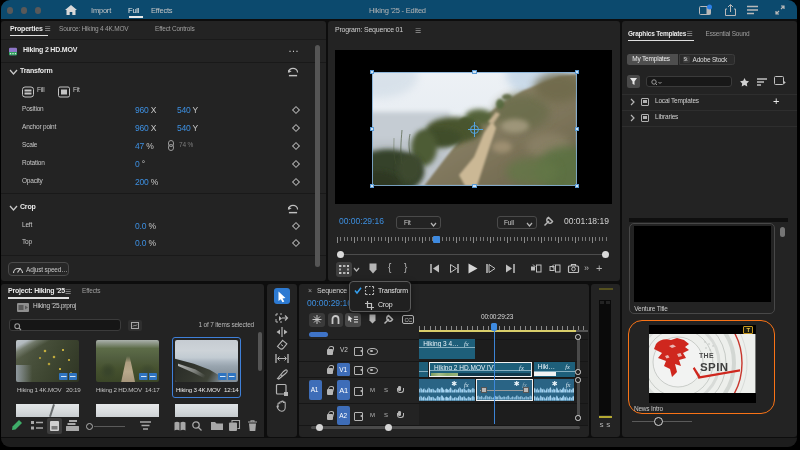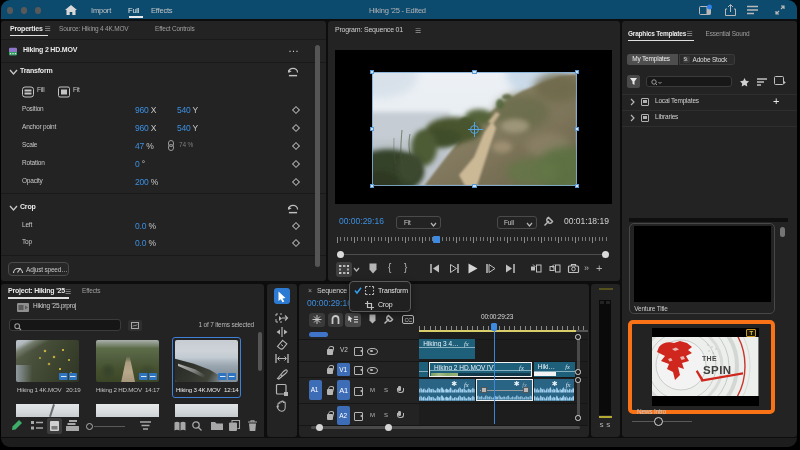--- a/index.html
+++ b/index.html
@@ -360,21 +360,21 @@
         <div class="abs" style="left:1px;top:1px;width:3.6px;height:3.6px;background:#b0b0b0"></div>
       </div>
  <div class="t" style="left:33px;top:92px;font-size:6.5px;color:#d0d0d0">Libraries</div>
  <div class="abs" style="left:0;top:104.5px;width:175px;height:1px;background:#2e2e2e"></div>
  <div class="abs" style="left:6.7px;top:197.3px;width:159px;height:3.5px;background:#0f0f0f"></div>
  <div class="abs" style="left:6.7px;top:202.2px;width:146px;height:91px;border:1px solid #484848;border-radius:5px">
    <div class="abs" style="left:4.3px;top:2.1px;width:137px;height:76px;background:#000"></div>
    <div class="t" style="left:4.5px;top:80.5px;font-size:6.5px;color:#c9c9c9">Venture Title</div>
  </div>
  <div class="abs" style="left:158.4px;top:206px;width:5px;height:9.5px;background:#757575;border-radius:2.5px"></div>
- <div class="abs" style="left:6.4px;top:298.5px;width:147px;height:94px;border:4px solid #f97316;border-radius:5px">
+ <div class="abs" style="left:6.4px;top:298.5px;width:147px;height:94px;border:1px solid #f97316;border-radius:14px">
    <div class="abs" style="left:20px;top:4px;width:106.5px;height:78.5px;background:#000">
      <div class="abs" style="left:0;top:9.5px;width:106.5px;height:59px;overflow:hidden">
       <svg width="106.5" height="59" viewBox="0 0 106.5 59" style="left:0;top:0">
         <rect width="106.5" height="59" fill="#edefec"></rect>
         <g fill="none">
           <circle cx="30" cy="29" r="55" stroke="#d3d7d3" stroke-width="4"></circle>
           <circle cx="30" cy="29" r="47" stroke="#c6cac6" stroke-width="1"></circle>
           <circle cx="30" cy="29" r="40" stroke="#d8dbd8" stroke-width="3"></circle>
           <circle cx="30" cy="29" r="34" stroke="#c9cdc9" stroke-width="1"></circle>
           <circle cx="30" cy="29" r="63" stroke="#c8372e" stroke-width="1.4"></circle>

